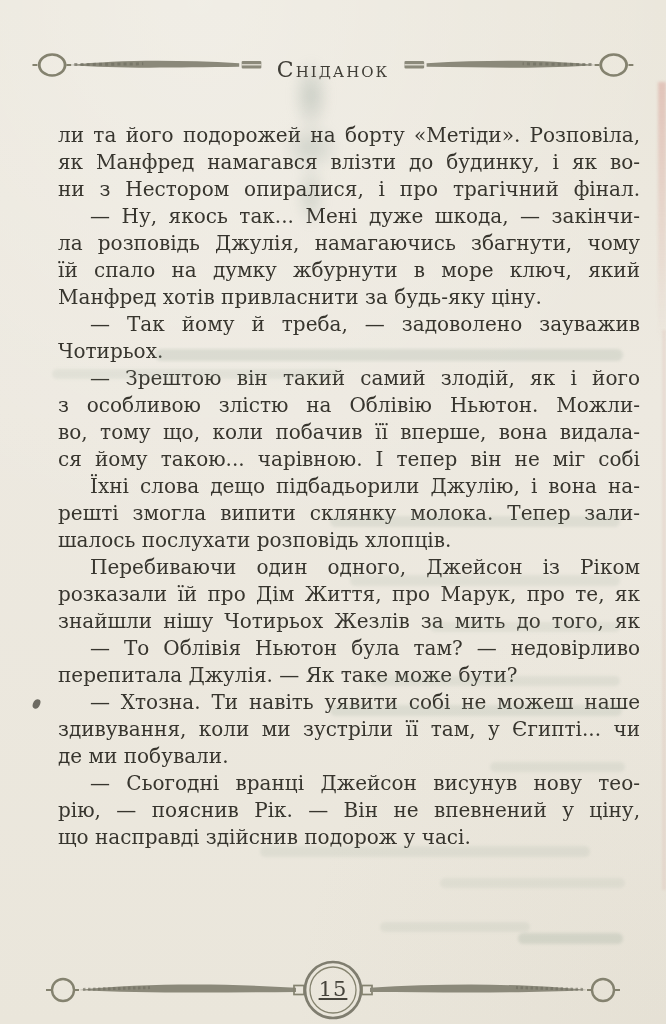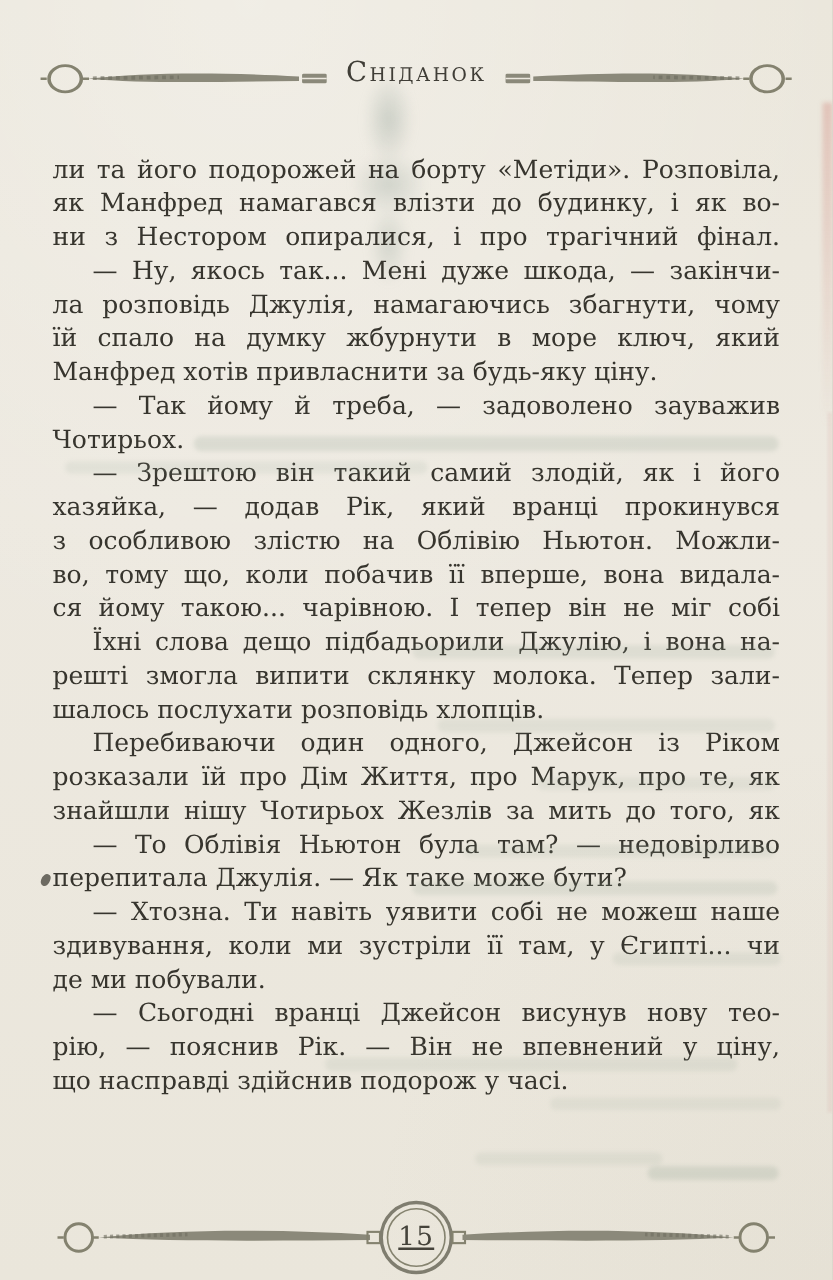--- a/index.html
+++ b/index.html
@@ -8,33 +8,33 @@
     font-family:"DejaVu Serif", serif;
     background:
       radial-gradient(120% 90% at 30% 0%, rgba(255,255,255,0.28), rgba(255,255,255,0) 60%),
       radial-gradient(80% 60% at 100% 100%, rgba(190,180,160,0.10), rgba(190,180,160,0) 70%),
       linear-gradient(180deg, #ebe7dc 0%, #ede9e0 40%, #eae6db 100%);
   }
 
   
   .header {
     position:absolute; top:46px; left:0; right:0; height:36px;
-    display:flex; align-items:flex-start; justify-content:center;
+    display:flex; align-items:flex-end; justify-content:center;
     gap:13px; padding:0 30px;
   }
   .header svg { flex:1 1 auto; height:34px; }
   .chapter-title {
     flex:0 0 auto; white-space:nowrap;
     font-variant:small-caps; font-size:22px; letter-spacing:2px;
     color:#403e37;
   }
 
   
   .body-text {
-    position:absolute; left:42px; top:122px; width:582px;
+    position:absolute; left:58px; top:122px; width:582px;
     font-size:20px; line-height:27px; color:#37352e;
   }
   .line { height:27px; text-align:justify; text-align-last:justify; white-space:normal; }
   .line.last { text-align-last:left; }
   .line.indent { text-indent:32px; }
 
   
   .footer-svg { position:absolute; left:0; top:950px; }
   .page-number {
     position:absolute; left:0; right:0; top:977px; text-align:center;
@@ -107,21 +107,20 @@
       <div class="line">ли та його подорожей на борту «Метіди». Розповіла,</div>
       <div class="line">як Манфред намагався влізти до будинку, і як во-</div>
       <div class="line">ни з Нестором опиралися, і про трагічний фінал.</div>
       <div class="line indent">— Ну, якось так... Мені дуже шкода, — закінчи-</div>
       <div class="line">ла розповідь Джулія, намагаючись збагнути, чому</div>
       <div class="line">їй спало на думку жбурнути в море ключ, який</div>
       <div class="line last">Манфред хотів привласнити за будь-яку ціну.</div>
       <div class="line indent">— Так йому й треба, — задоволено зауважив</div>
       <div class="line last">Чотирьох.</div>
       <div class="line indent">— Зрештою він такий самий злодій, як і його</div>
-      <div class="line">хазяйка, — додав Рік, який вранці прокинувся</div>
       <div class="line">з особливою злістю на Облівію Ньютон. Можли-</div>
       <div class="line">во, тому що, коли побачив її вперше, вона видала-</div>
       <div class="line">ся йому такою... чарівною. І тепер він не міг собі</div>
       <div class="line indent">Їхні слова дещо підбадьорили Джулію, і вона на-</div>
       <div class="line">решті змогла випити склянку молока. Тепер зали-</div>
       <div class="line last">шалось послухати розповідь хлопців.</div>
       <div class="line indent">Перебиваючи один одного, Джейсон із Ріком</div>
       <div class="line">розказали їй про Дім Життя, про Марук, про те, як</div>
       <div class="line">знайшли нішу Чотирьох Жезлів за мить до того, як</div>
       <div class="line indent">— То Облівія Ньютон була там? — недовірливо</div>

